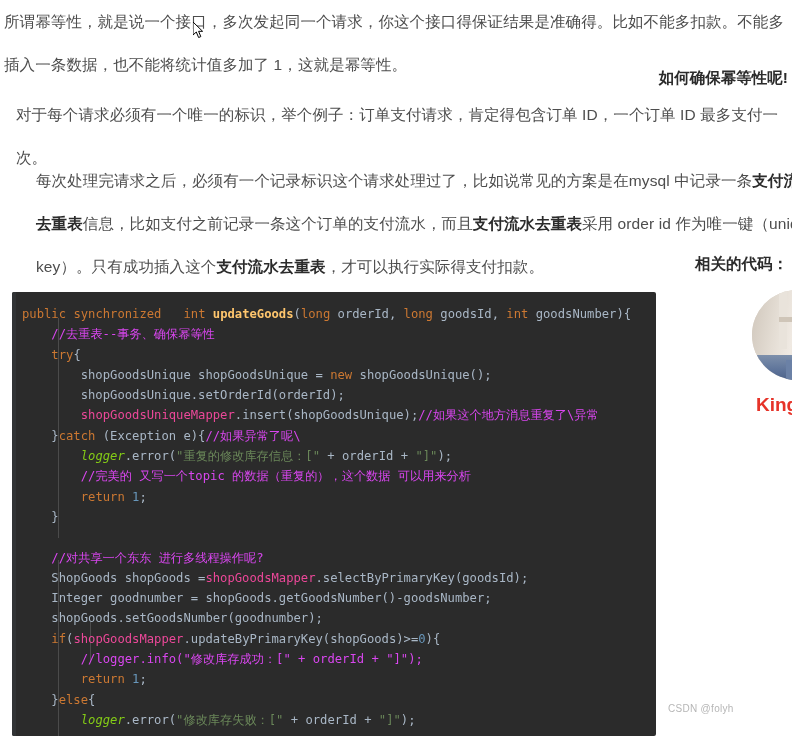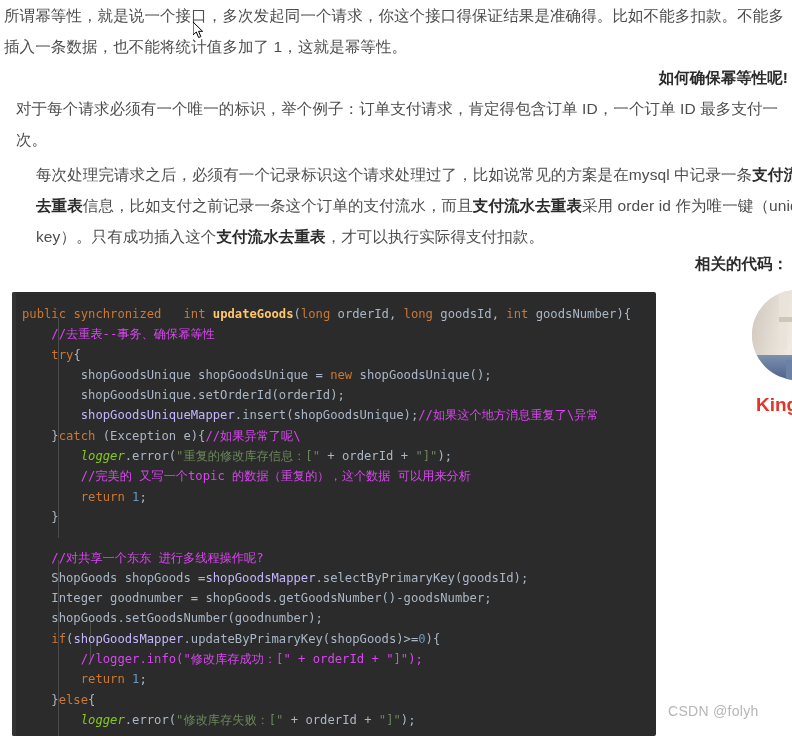--- a/index.html
+++ b/index.html
@@ -17,21 +17,21 @@
 
   #article {
     position: absolute;
     left: 0; top: 0;
     width: 792px;
     padding: 0 0 0 0;
   }
 
   .para {
     font-size: 15.5px;
-    line-height: 31px;
+    line-height: 43px;
     color: #4d4d4d;
     margin: 0;
     padding: 0 2px 0 2px;
     letter-spacing: 0.1px;
     white-space: normal;
   }
 
   .heading {
     font-size: 15.5px;
     line-height: 31px;
@@ -80,21 +80,21 @@
     width: 1px;
     background: #4b4b4b;
   }
   #guide1 { left: 46px; top: 26px;  height: 220px; }
   #guide2 { left: 46px; top: 268px; height: 178px; }
   #guide3 { left: 78px; top: 330px; height: 40px; }
 
   
   .kw   { color: #cc7832; }
   .meth { color: #ffc66d; font-weight: bold; }
-  .fld  { color: #c4b5fd; }
+  .fld  { color: #ec4899; }
   .cmt  { color: #d946ef; }
   .str  { color: #6a8759; }
   .num  { color: #6897bb; }
   .ital { color: #84cc16; font-style: italic; }
 
   
   #avatar-wrap {
     position: absolute;
     left: 752px;
     top: 290px;
@@ -136,21 +136,21 @@
     color: #e63329;
     font-family: "Liberation Sans", sans-serif;
     white-space: nowrap;
   }
 
   
   #watermark {
     position: absolute;
     left: 668px;
     top: 703px;
-    font-size: 14px;
+    font-size: 10px;
     color: #b6b6b6;
     font-family: "Liberation Sans", sans-serif;
     letter-spacing: 0.3px;
     white-space: nowrap;
   }
 
   
   #mouse-cursor {
     position: absolute;
     left: 193px;

